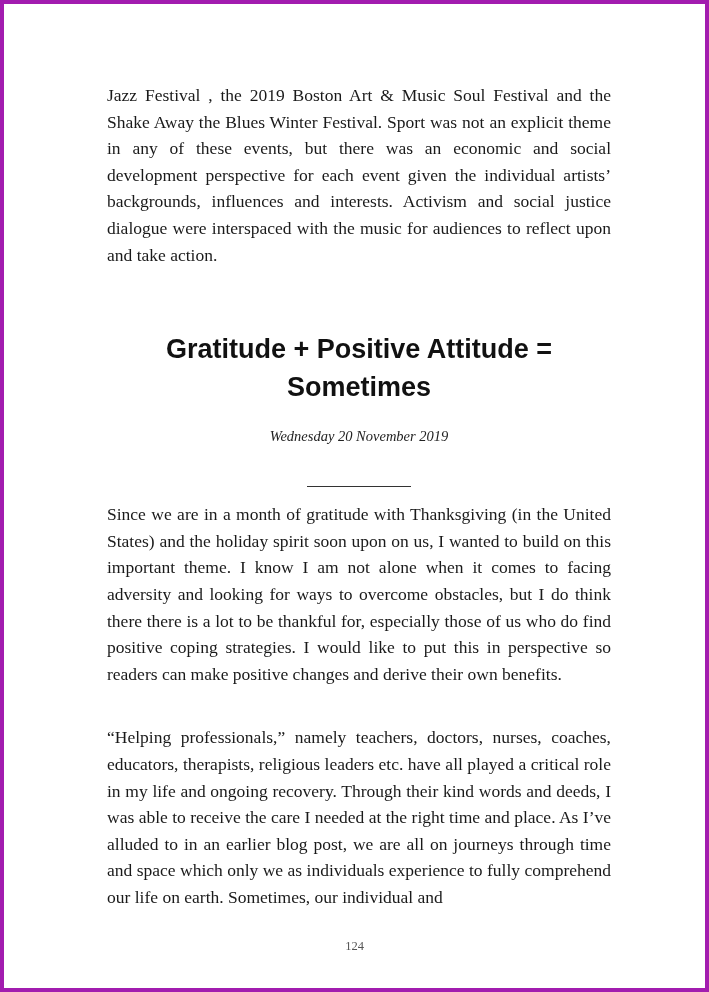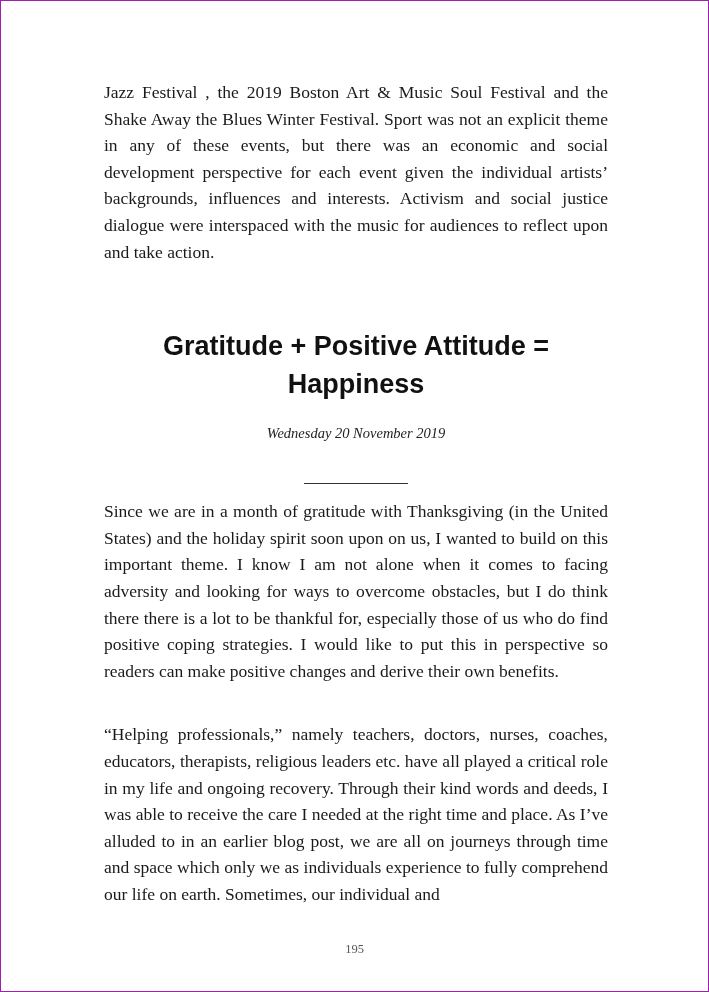--- a/index.html
+++ b/index.html
@@ -6,21 +6,21 @@
   html, body {
     background: #ffffff;
     font-family: "Liberation Serif", serif;
   }
   .page {
     position: relative;
     width: 709px;
     height: 992px;
     margin: 0 auto;
     background: #ffffff;
-    border: 1px solid #a21caf;
+    border: 4px solid #a21caf;
     overflow: hidden;
   }
   .content {
     position: absolute;
     top: 78px;
     left: 103px;
     width: 504px;
     color: #1a1a1a;
   }
   .body-para {
@@ -73,28 +73,28 @@
   }
 </style>
 </head>
 <body>
 
 <div class="page">
   <div class="content">
 
     <p class="body-para">Jazz Festival , the 2019 Boston Art &amp; Music Soul Festival and the Shake Away the Blues Winter Festival. Sport was not an explicit theme in any of these events, but there was an economic and social development perspective for each event given the individual artists’ backgrounds, influences and interests. Activism and social justice dialogue were interspaced with the music for audiences to reflect upon and take action.</p>
 
-    <h1 class="article-heading">Gratitude + Positive Attitude = Happiness</h1>
+    <h1 class="article-heading">Gratitude + Positive Attitude = Sometimes</h1>
 
     <div class="article-date">Wednesday 20 November 2019</div>
 
     <div class="divider-wrap">
       <div class="divider"></div>
     </div>
 
     <p class="body-para">Since we are in a month of gratitude with Thanksgiving (in the United States) and the holiday spirit soon upon on us, I wanted to build on this important theme. I know I am not alone when it comes to facing adversity and looking for ways to overcome obstacles, but I do think there there is a lot to be thankful for, especially those of us who do find positive coping strategies. I would like to put this in perspective so readers can make positive changes and derive their own benefits.</p>
 
     <p class="body-para para-gap">“Helping professionals,” namely teachers, doctors, nurses, coaches, educators, therapists, religious leaders etc. have all played a critical role in my life and ongoing recovery. Through their kind words and deeds, I was able to receive the care I needed at the right time and place. As I’ve alluded to in an earlier blog post, we are all on journeys through time and space which only we as individuals experience to fully comprehend our life on earth. Sometimes, our individual and</p>
 
   </div>
 
-  <div class="page-number">195</div>
+  <div class="page-number">124</div>
 </div>
 
 </body></html>

